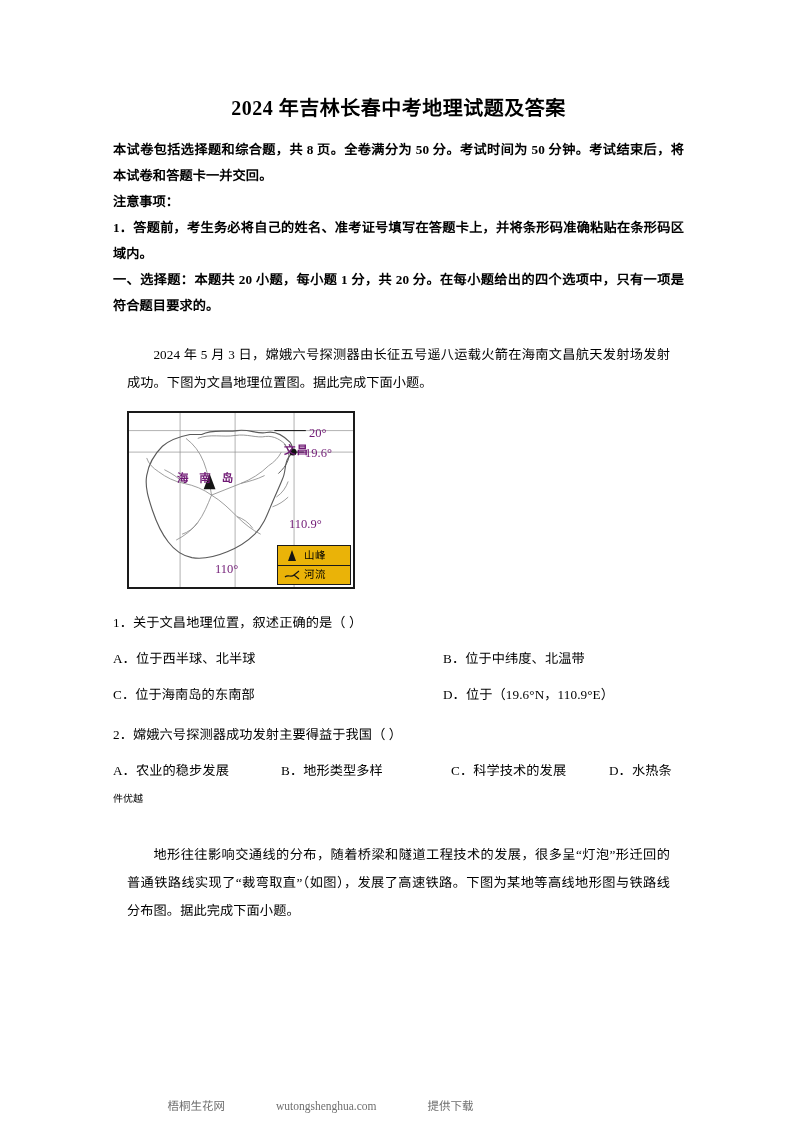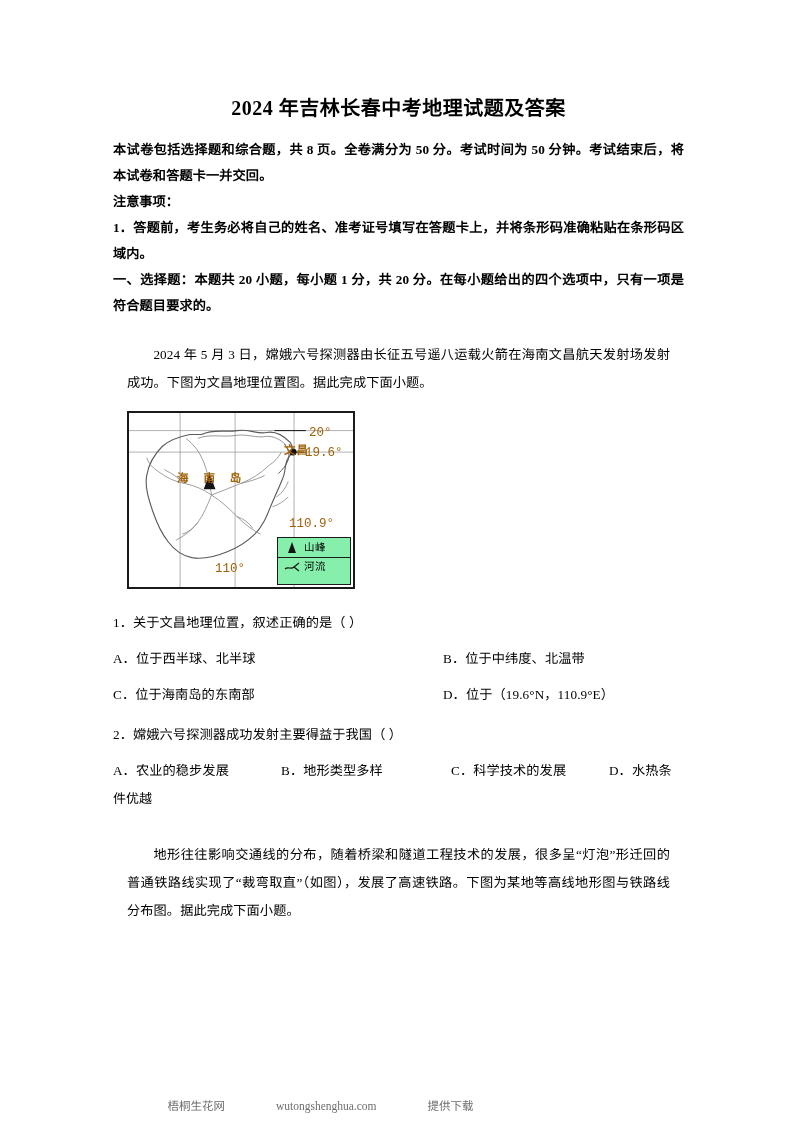--- a/index.html
+++ b/index.html
@@ -79,21 +79,21 @@
     position: relative;
     height: 28px;
     letter-spacing: 0.1px;
   }
   .opt {
     position: absolute;
     top: 0;
     white-space: nowrap;
   }
   .cont-line {
-    font-size: 13px;
+    font-size: 10px;
     line-height: 28px;
     margin: 0;
   }
 
   .spacer-8 { height: 8px; }
   .spacer-10 { height: 10px; }
   .spacer-12 { height: 12px; }
   .spacer-14 { height: 14px; }
 
   
@@ -111,22 +111,22 @@
     overflow: hidden;
   }
   .map-svg {
     position: absolute;
     left: 0; top: 0;
     width: 100%;
     height: 100%;
   }
   .map-label {
     position: absolute;
-    font-family: Liberation Mono, monospace;
-    color: #a16207;
+    font-family: Liberation Serif, serif;
+    color: #701a75;
     white-space: nowrap;
   }
   .lbl-island {
     left: 48px;
     top: 56px;
     font-size: 11.5px;
     letter-spacing: 4px;
     font-weight: 600;
   }
   .lbl-wenchang {
@@ -156,23 +156,23 @@
     left: 86px;
     top: 149px;
     font-size: 12.5px;
   }
   
   .legend {
     position: absolute;
     right: 2px;
     bottom: 2px;
     width: 74px;
-    height: 48px;
+    height: 40px;
     border: 1.4px solid #1a1a1a;
-    background: #86efac;
+    background: #eab308;
     box-sizing: border-box;
   }
   .legend-row {
     position: relative;
     height: 19px;
     line-height: 19px;
     font-size: 10.5px;
     white-space: nowrap;
   }
   .legend-sym {

